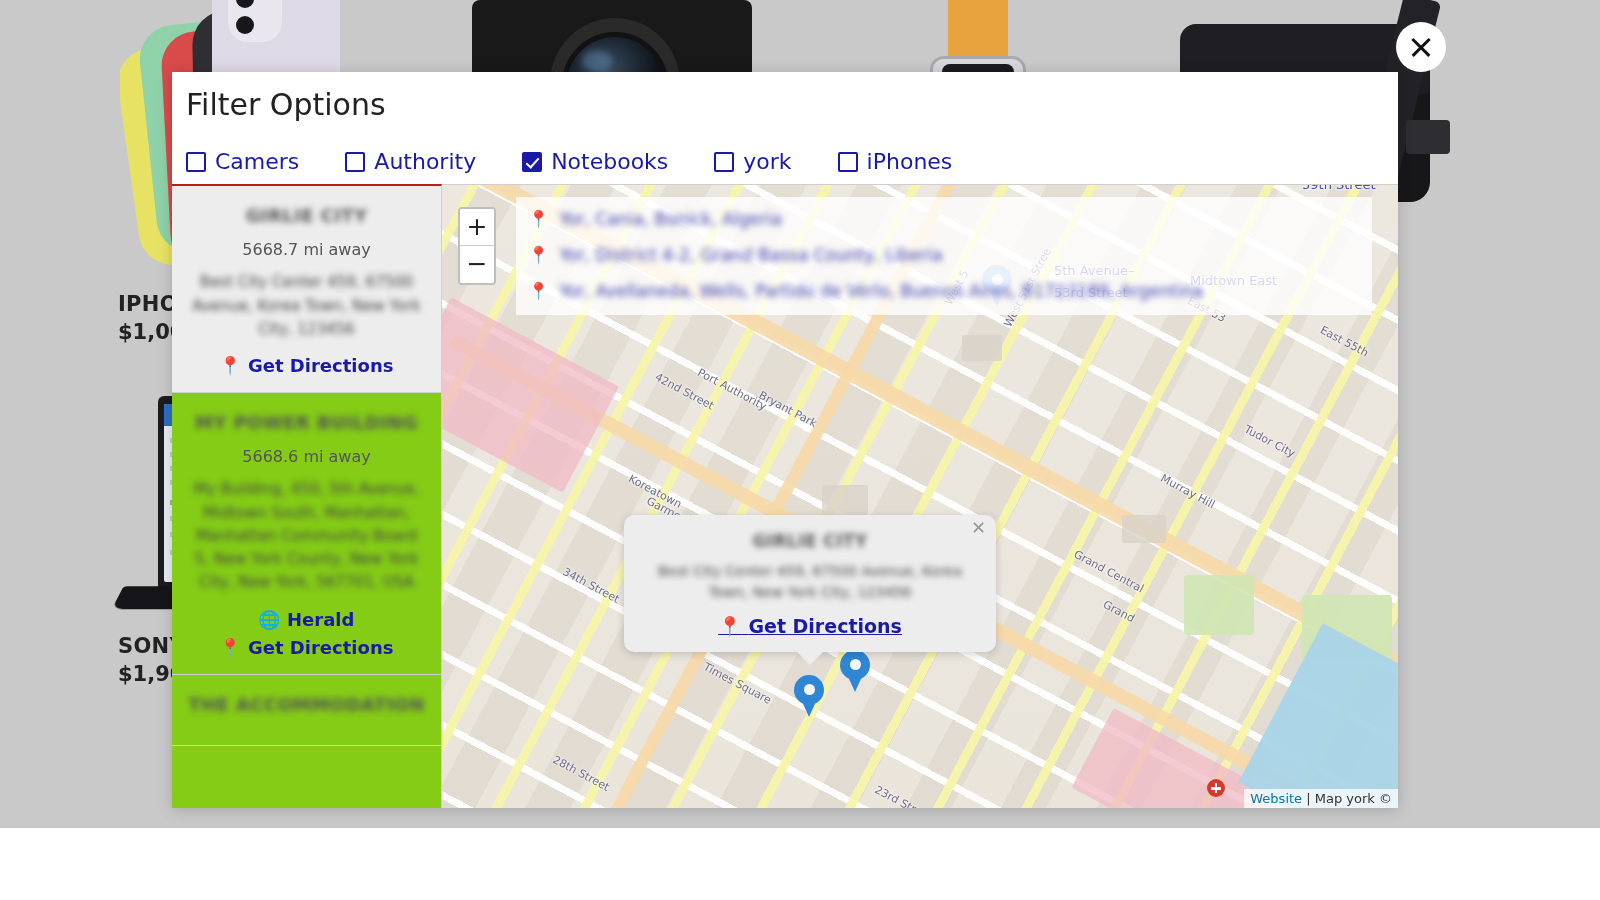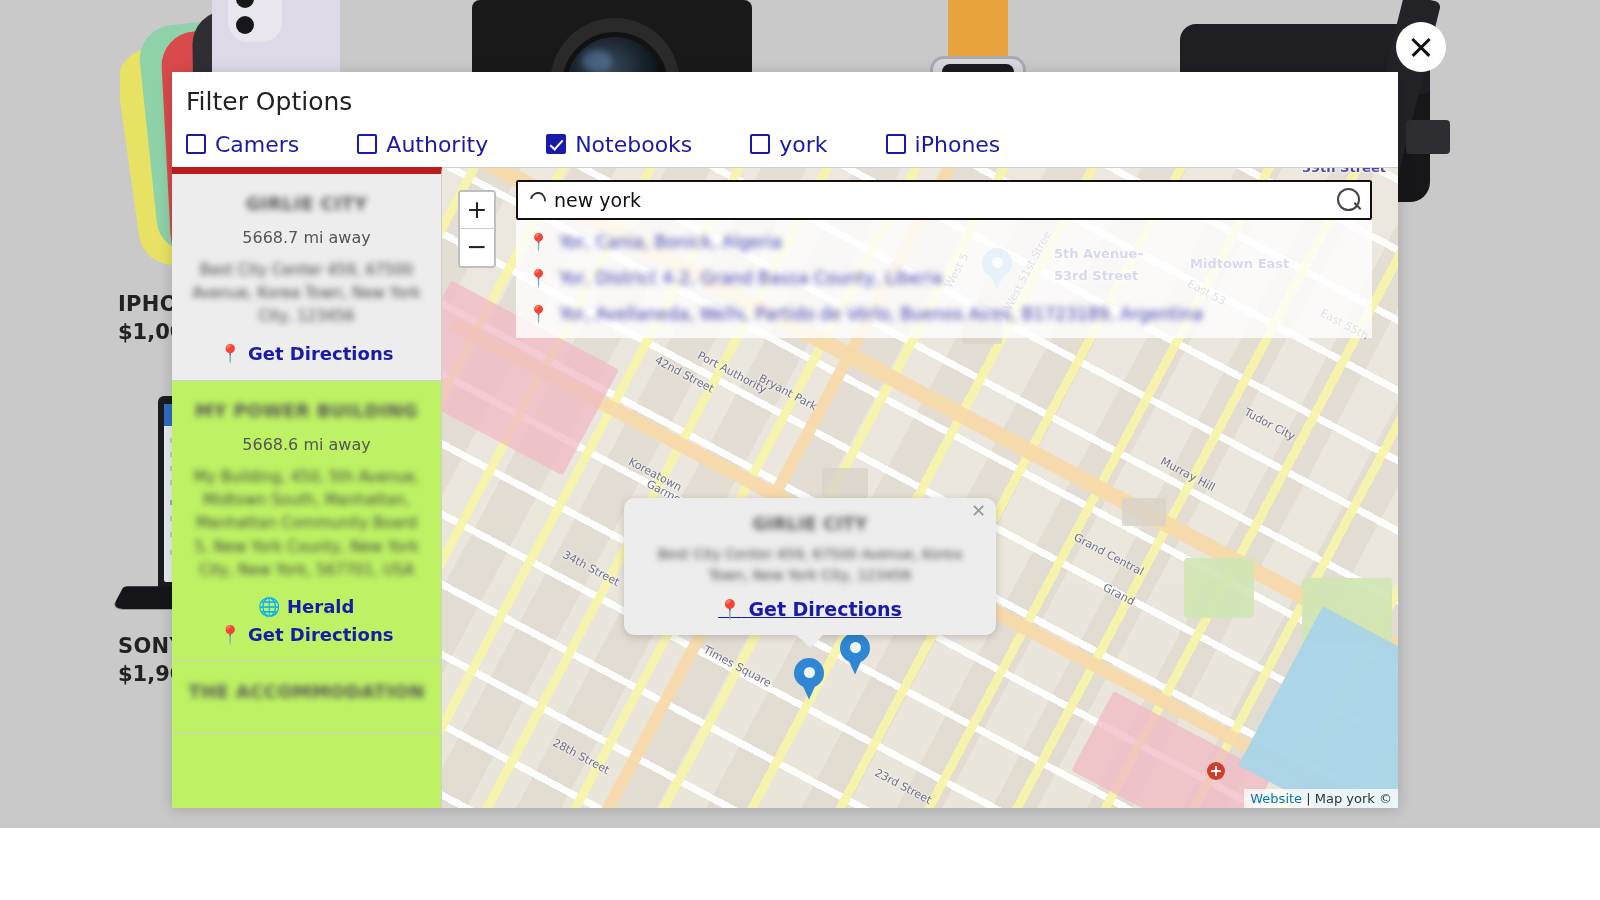--- a/index.html
+++ b/index.html
@@ -141,25 +141,25 @@
     background: #ffffff;
     box-shadow: 0 2px 14px rgba(0,0,0,0.18);
     z-index: 40;
     display: flex; flex-direction: column;
   }
   .modal-head {
     padding: 16px 0 0 14px;
     flex: 0 0 auto;
   }
   .modal-title {
-    font-size: 25px; color: #222; font-weight: normal;
-    line-height: 1.1; margin-bottom: 16px;
+    font-size: 30px; color: #222; font-weight: normal;
+    line-height: 1.1; margin-bottom: 28px;
   }
   .filter-row {
-    display: flex; align-items: center; gap: 16px;
+    display: flex; align-items: center; gap: 4px;
     padding-bottom: 10px;
   }
   .filter-item {
     display: flex; align-items: center; gap: 9px;
     margin-right: 42px; cursor: pointer;
   }
   .cbox {
     width: 20px; height: 20px; border: 2.5px solid #1a1aa8;
     background: #fff; border-radius: 2px;
     display: inline-block; position: relative; flex: 0 0 auto;
@@ -171,23 +171,23 @@
     border: solid #ffffff; border-width: 0 2.5px 2.5px 0;
     transform: rotate(42deg);
   }
   .filter-label { font-size: 22px; color: #1a1aa8; }
 
   .modal-body { flex: 1 1 auto; display: flex; min-height: 0; position: relative; }
 
   
   .side-list {
     width: 270px; flex: 0 0 270px;
-    background: #bef264;
+    background: #84cc16;
     border-right: 1px solid #cfcfcf;
-    border-top: 7px solid #b91c1c;
+    border-top: 2px solid #b91c1c;
     overflow: hidden;
   }
   .loc-card {
     border-bottom: 1px solid #cfcfcf;
     padding: 18px 16px 16px 16px;
     text-align: center;
   }
   .loc-card.first { background: #ededed; }
   .loc-name {
     font-size: 18px; font-weight: bold; color: #555;
@@ -236,21 +236,21 @@
   .mpink {
     position: absolute; background: #f0b9c4; opacity: 0.75; border-radius: 3px;
   }
   .mblock {
     position: absolute; background: #d8d2c8; opacity: 0.8; border-radius: 2px;
   }
   .mlabel {
     position: absolute; color: #6d6d86; font-size: 11px; white-space: nowrap;
     text-shadow: 0 0 3px #fff, 0 0 3px #fff;
   }
-  .mlabel.blue { color: #4a4ab0; font-weight: bold; font-size: 13px; }
+  .mlabel.blue { color: #4a4ab0; font-weight: normal; font-size: 13px; }
   .mlabel.rot { transform: rotate(28deg); }
   .mlabel.rotn { transform: rotate(-62deg); }
 
   
   .zoomctl {
     position: absolute; left: 16px; top: 22px; width: 38px;
     border: 2px solid rgba(0,0,0,0.25); border-radius: 4px;
     background: #fff; z-index: 20;
   }
   .zbtn {
@@ -577,25 +577,20 @@
           <div class="pop-link"><span class="pin-ic">📍</span> <span>Get Directions</span></div>
         </div>
       </div>
 
       <div class="zoomctl">
         <div class="zbtn plus">+</div>
         <div class="zbtn minus">−</div>
       </div>
 
       <div class="geo-wrap">
-        <div class="geo-input-row">
-          <span class="geo-spinner"></span>
-          <input class="geo-input" type="text" value="new york" style="">
-          <span class="geo-mag"></span>
-        </div>
         <div class="geo-results">
           <div class="geo-item">
             <span class="gpin">📍</span>
             <span class="geo-text">Yor, Cania, Bonick, Algeria</span>
           </div>
           <div class="geo-item">
             <span class="gpin">📍</span>
             <span class="geo-text">Yor, District 4-2, Grand Bassa County, Liberia</span>
           </div>
           <div class="geo-item">

